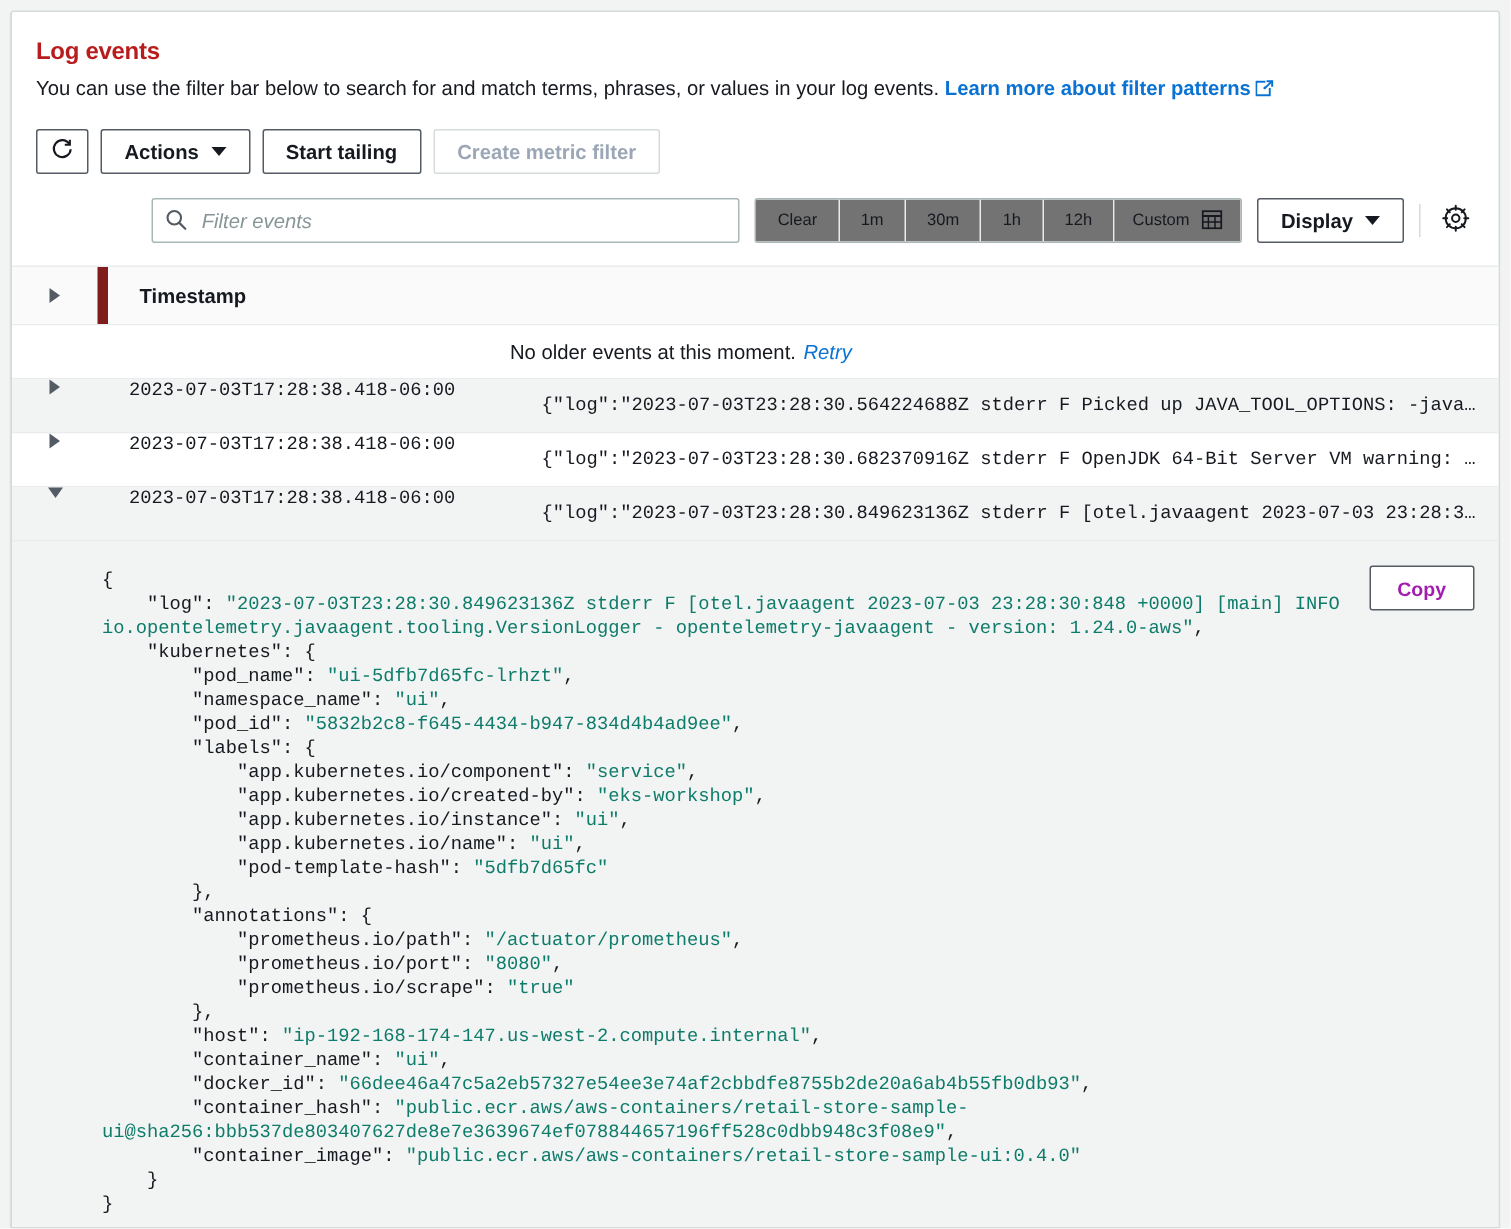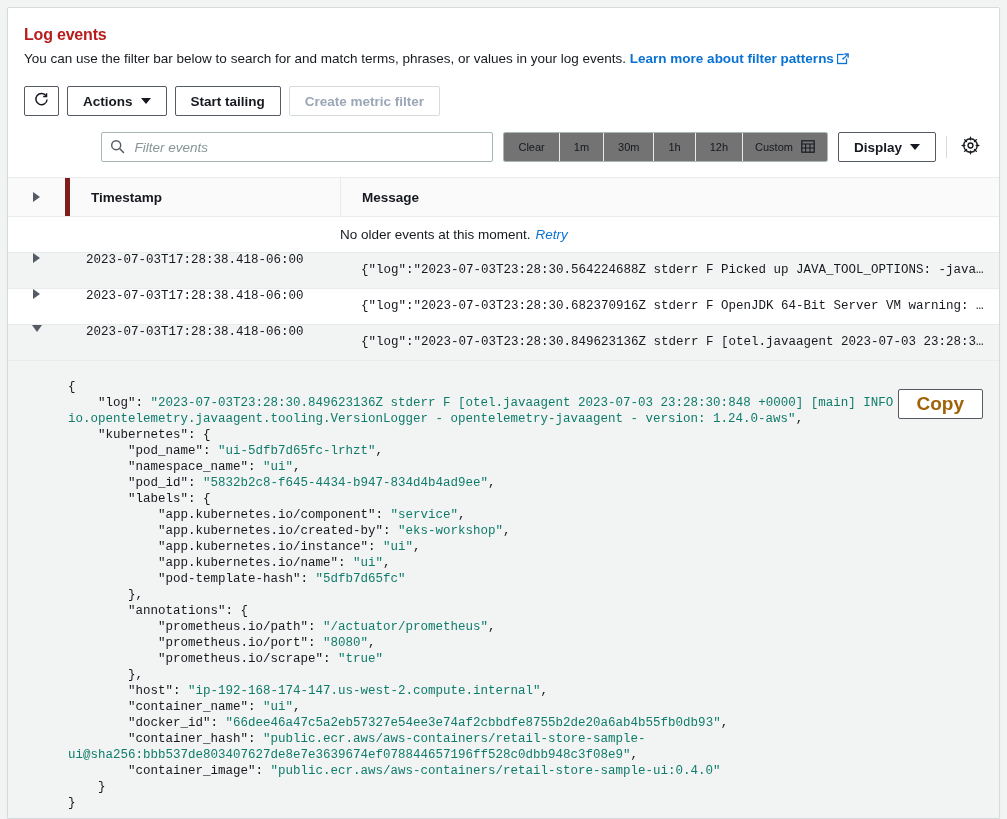--- a/index.html
+++ b/index.html
@@ -189,21 +189,21 @@
     display: flex;
     align-items: center;
     justify-content: center;
     flex: 0 0 57px;
     height: 100%;
   }
   .col-ts {
     width: 275px;
     flex: 0 0 275px;
     padding-left: 21px;
-    border-left: 5px solid #7f1d1d;
+    border-left: 7px solid #7f1d1d;
     height: 100%;
     display: flex;
     align-items: center;
   }
   .col-msg {
     flex: 1 1 auto;
     padding-left: 21px;
     border-left: 1px solid #e9ebed;
     height: 100%;
     display: flex;
@@ -272,30 +272,30 @@
   
   .detail {
     background: #f2f3f3;
     border-bottom: 1px solid #e9ebed;
     position: relative;
     padding: 18px 16px 20px 60px;
   }
   .copy-btn {
     position: absolute;
     right: 16px;
-    top: 28px;
+    top: 16px;
     height: 30px;
     padding: 0 18px;
     border: 1px solid #545b64;
     border-radius: 2px;
     background: #ffffff;
-    font-size: 19px;
+    font-size: 13px;
     font-weight: bold;
     font-family: "Liberation Sans", sans-serif;
-    color: #a16207;
+    color: #a21caf;
     cursor: pointer;
   }
   pre.json {
     margin: 0;
     font-family: "Liberation Mono", monospace;
     font-size: 12.5px;
     line-height: 16px;
     color: #16191f;
     white-space: pre-wrap;
     word-break: break-word;
@@ -390,21 +390,20 @@
         </span>
       </button>
     </div>
 
     <div class="table">
       <div class="thead">
         <div class="col-toggle">
           <span class="tri-right"></span>
         </div>
         <div class="col-ts">Timestamp</div>
-        <div class="col-msg">Message</div>
       </div>
 
       <div class="notice-row">
         <div class="spacer"></div>
         <span>No older events at this moment.</span>
         <a class="retry-link" href="#">Retry</a>
       </div>
 
       <div class="row zebra">
         <div class="col-toggle">

